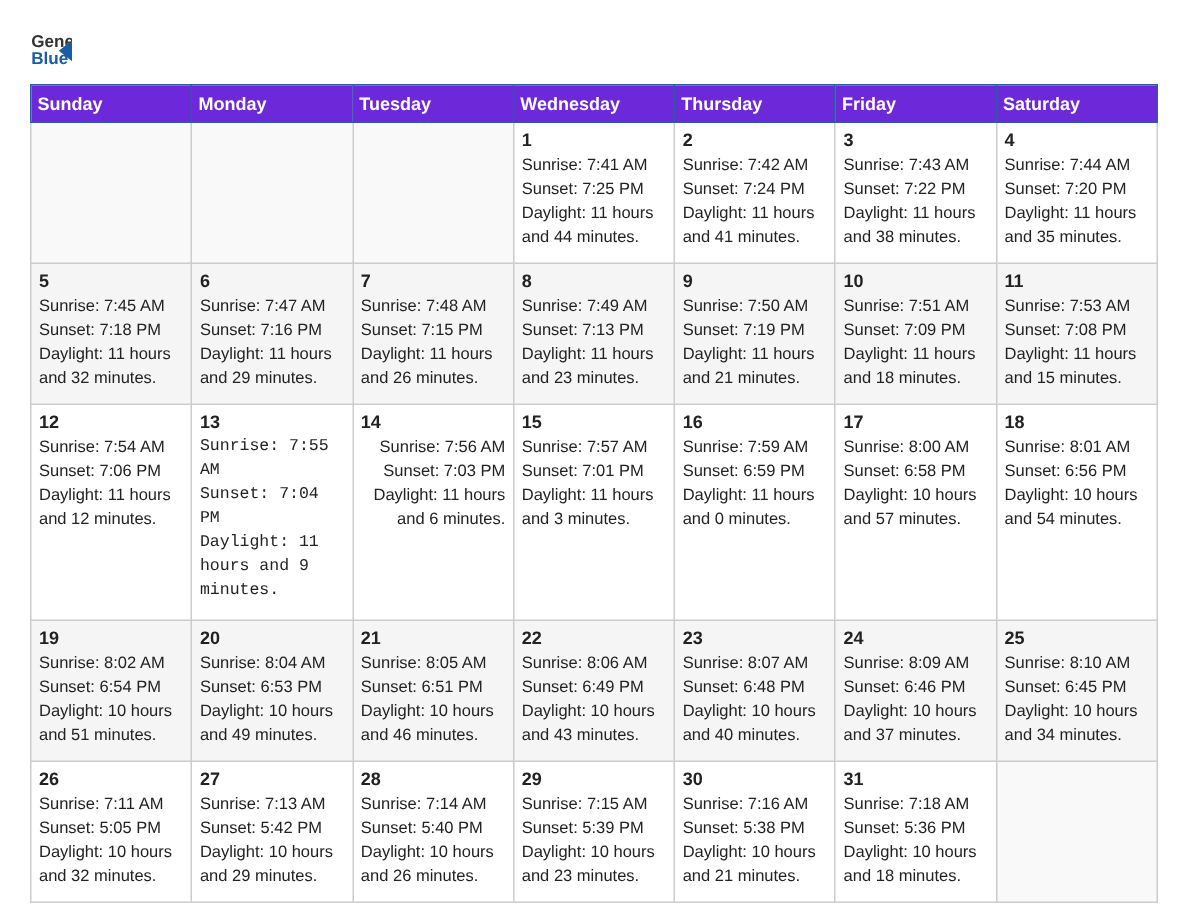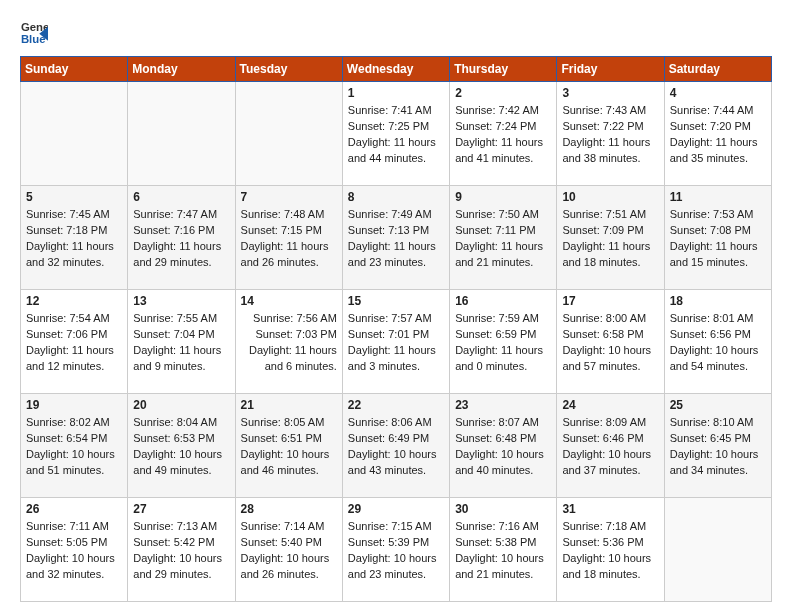--- a/index.html
+++ b/index.html
@@ -46,21 +46,21 @@
       color: #555;
     }
     .calendar {
       flex: 1;
       border: 1px solid #bbb;
       border-collapse: collapse;
       width: 100%;
       table-layout: fixed;
     }
     .calendar th {
-      background: #c2410c;
+      background: #6d28d9;
       color: #fff;
       font-size: 12px;
       font-weight: bold;
       padding: 5px 4px;
       text-align: left;
       border: 1px solid #2b5ba8;
       margin-left: 18px;
     }
     .calendar td {
       border: 1px solid #ccc;
@@ -169,21 +169,21 @@
           </td>
           <td>
             <span class="day-num">8</span>
             <div class="day-info" style="white-space: pre-line;">Sunrise: 7:49 AM
 Sunset: 7:13 PM
 Daylight: 11 hours and 23 minutes.</div>
           </td>
           <td>
             <span class="day-num">9</span>
             <div class="day-info" style="white-space: pre-line;">Sunrise: 7:50 AM
-Sunset: 7:11 PM
+Sunset: 7:19 PM
 Daylight: 11 hours and 21 minutes.</div>
           </td>
           <td>
             <span class="day-num">10</span>
             <div class="day-info" style="white-space: pre-line;">Sunrise: 7:51 AM
 Sunset: 7:09 PM
 Daylight: 11 hours and 18 minutes.</div>
           </td>
           <td>
             <span class="day-num">11</span>
@@ -194,21 +194,21 @@
         </tr>
         <tr>
           <td>
             <span class="day-num">12</span>
             <div class="day-info" style="white-space: pre-line;">Sunrise: 7:54 AM
 Sunset: 7:06 PM
 Daylight: 11 hours and 12 minutes.</div>
           </td>
           <td>
             <span class="day-num">13</span>
-            <div class="day-info" style="white-space: pre-line;">Sunrise: 7:55 AM
+            <div class="day-info" style="white-space: pre-line; font-family: Liberation Mono, monospace;">Sunrise: 7:55 AM
 Sunset: 7:04 PM
 Daylight: 11 hours and 9 minutes.</div>
           </td>
           <td>
             <span class="day-num">14</span>
             <div class="day-info" style="white-space: pre-line; text-align: right;">Sunrise: 7:56 AM
 Sunset: 7:03 PM
 Daylight: 11 hours and 6 minutes.</div>
           </td>
           <td>

